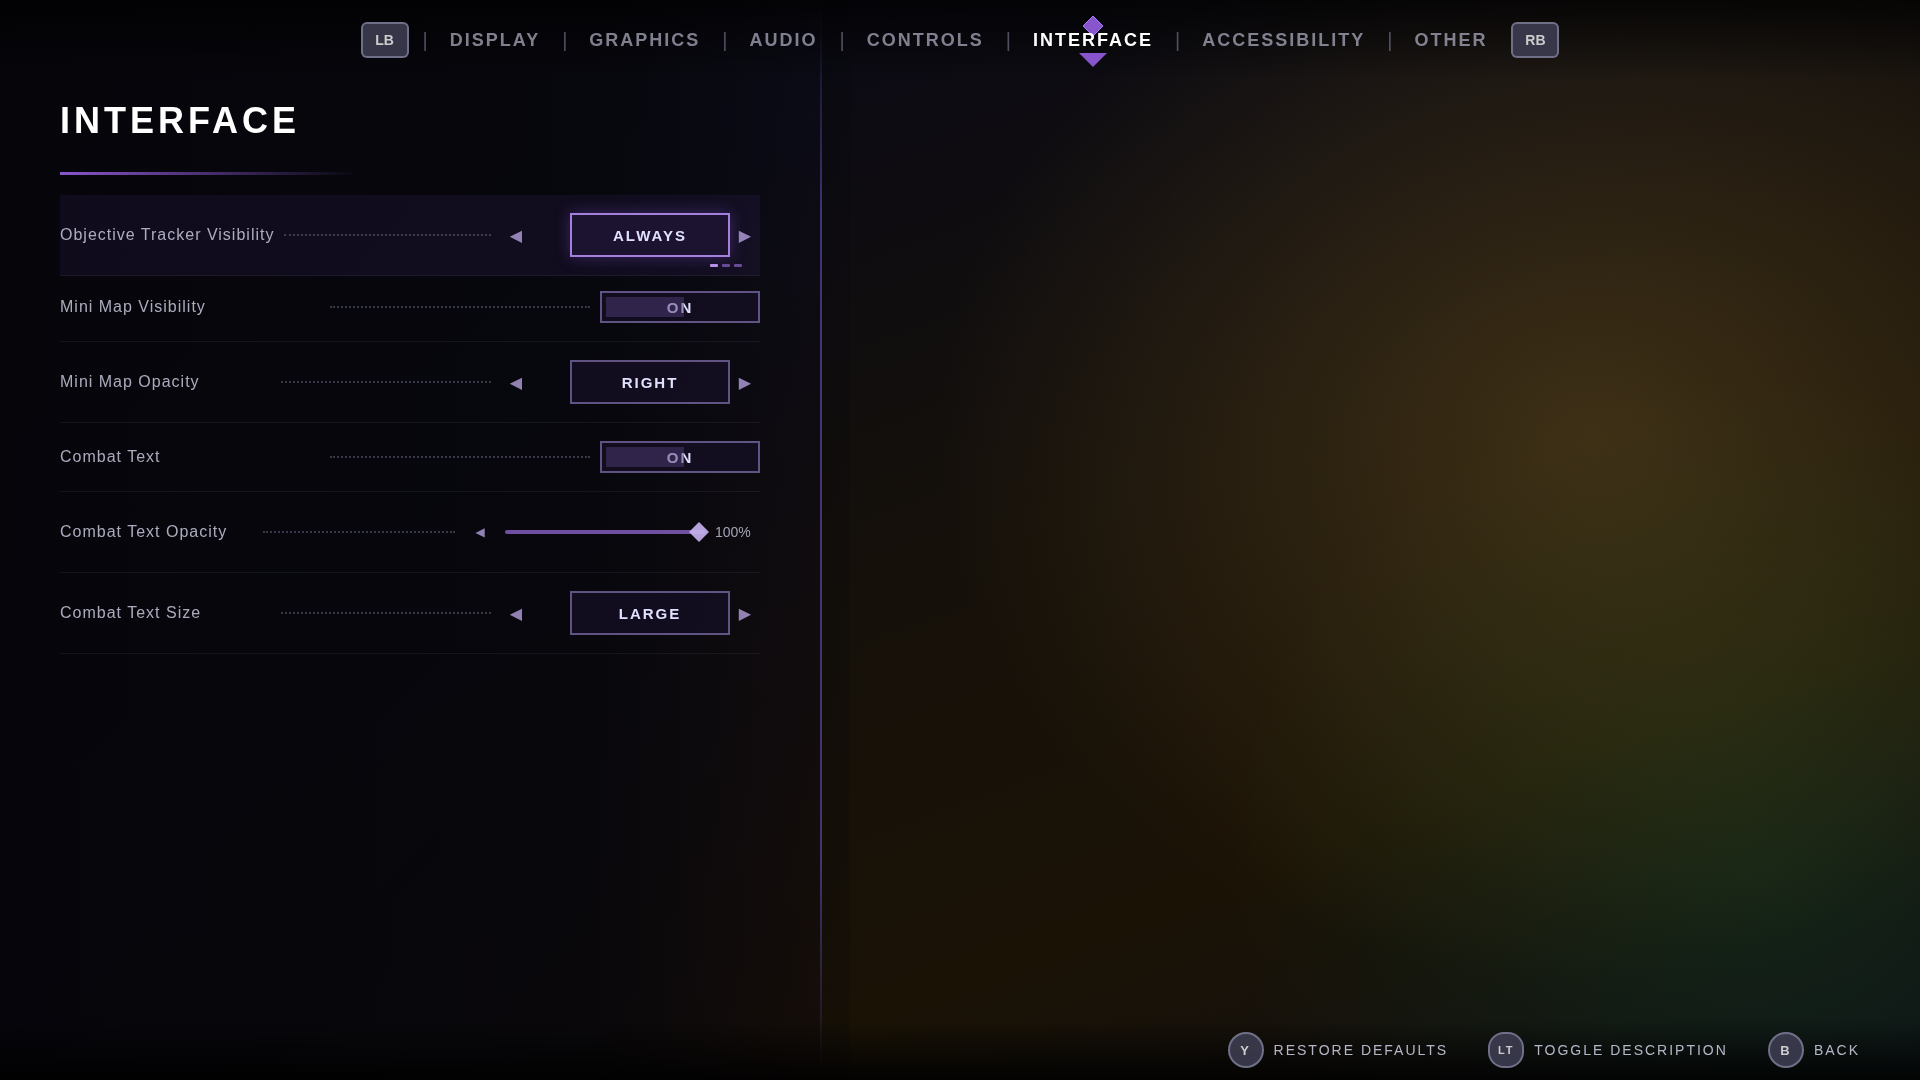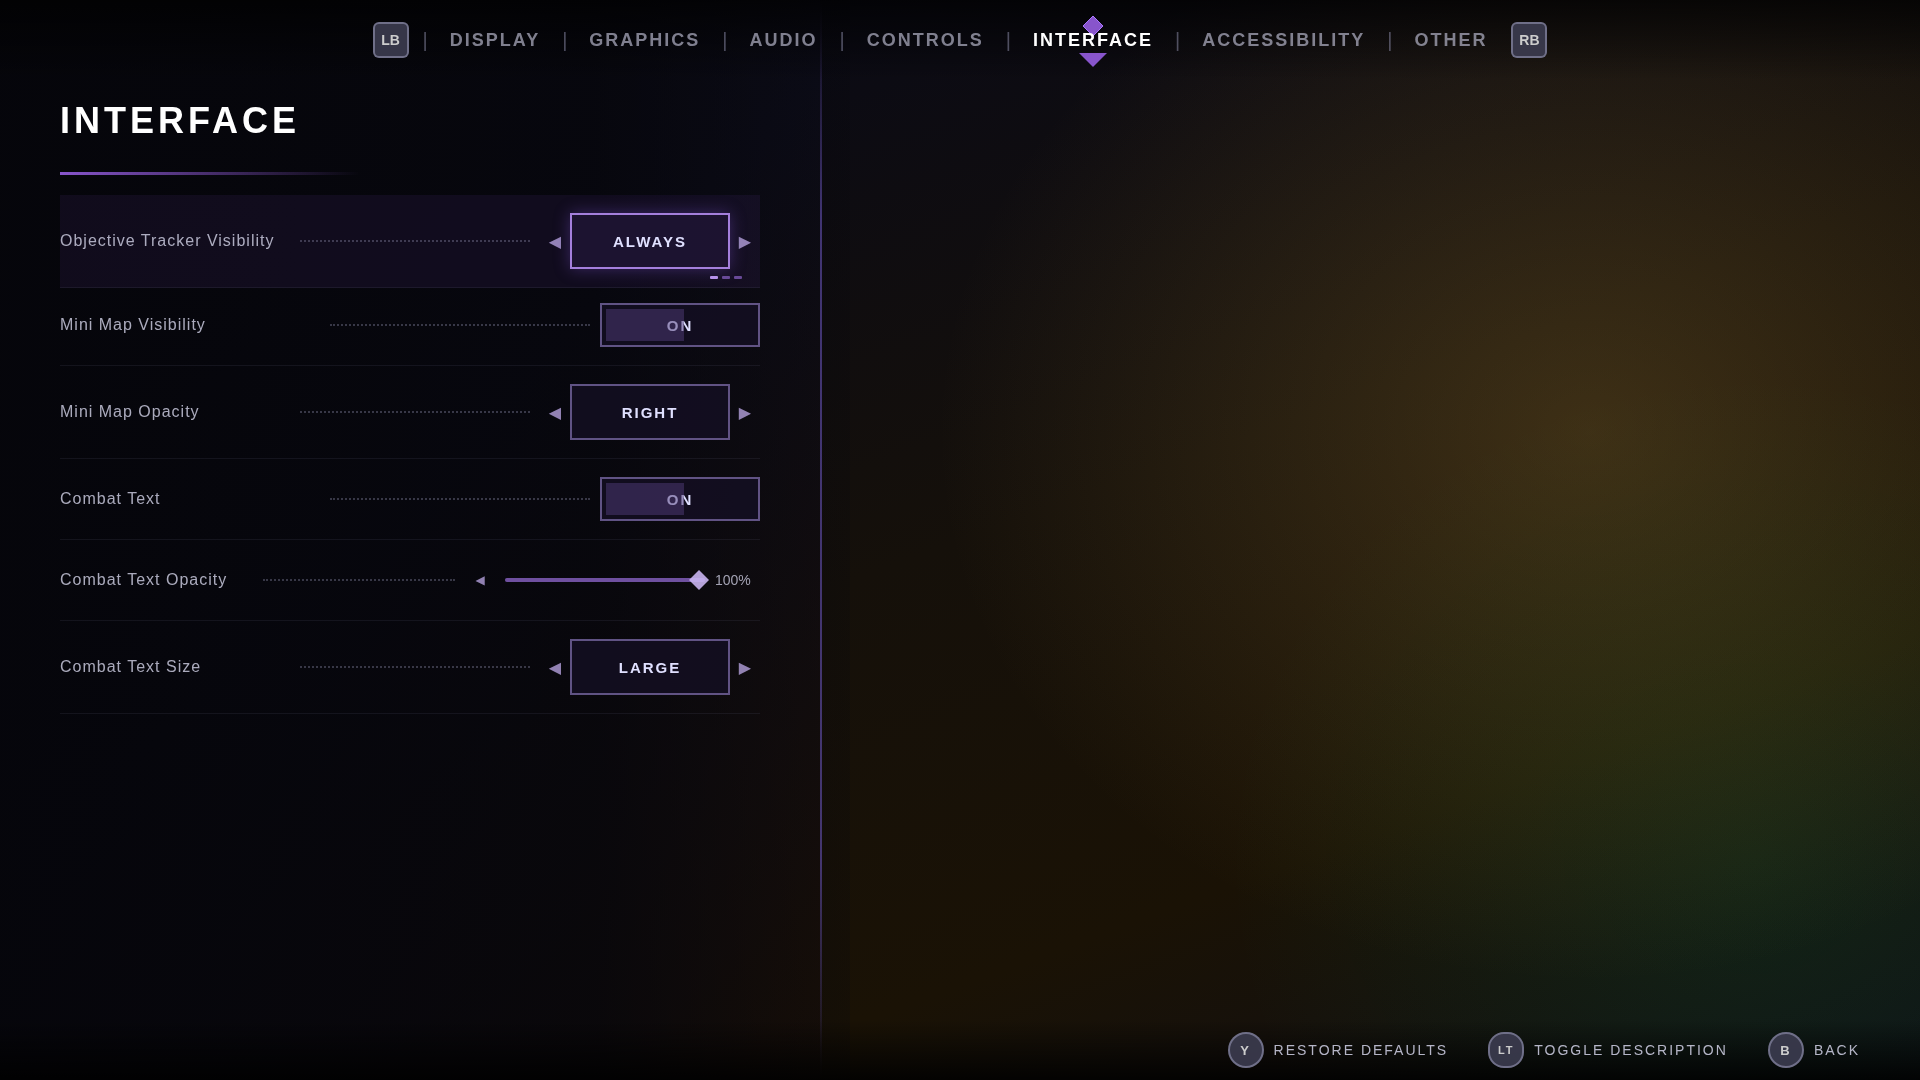--- a/index.html
+++ b/index.html
@@ -66,21 +66,21 @@
       height: 80px;
       display: flex;
       align-items: center;
       justify-content: center;
       gap: 0;
       z-index: 10;
       background: linear-gradient(to bottom, rgba(0,0,0,0.7) 0%, transparent 100%);
     }
 
     .nav-bumper {
-      width: 36px;
+      width: 48px;
       height: 36px;
       border-radius: 6px;
       background: rgba(60,60,80,0.9);
       border: 2px solid rgba(150,150,180,0.6);
       display: flex;
       align-items: center;
       justify-content: center;
       color: #ccc;
       font-size: 14px;
       font-weight: bold;
@@ -200,81 +200,82 @@
 
     .setting-control {
       display: flex;
       align-items: center;
       gap: 4px;
     }
 
     
     .btn-toggle {
       width: 160px;
+      height: 32px;
+      border: 2px solid rgba(150,130,200,0.6);
+      background: rgba(20,15,35,0.8);
+      color: #e0e0ff;
+      font-size: 15px;
+      font-weight: 700;
+      letter-spacing: 2px;
+      display: flex;
+      align-items: center;
+      justify-content: center;
+      cursor: pointer;
+      position: relative;
+    }
+
+    .btn-toggle.off {
+      background: rgba(30,25,45,0.9);
+    }
+
+    .btn-toggle .toggle-slider {
+      position: absolute;
+      left: 4px;
+      top: 4px;
+      width: 50%;
+      height: calc(100% - 8px);
+      background: rgba(80,60,120,0.5);
+    }
+
+    .btn-toggle.off .toggle-slider {
+      left: 4px;
+    }
+
+    
+    .btn-selector {
+      display: flex;
+      align-items: center;
+      gap: 0;
+    }
+
+    .arrow-btn {
+      width: 30px;
+      height: 44px;
+      display: flex;
+      align-items: center;
+      justify-content: center;
+      cursor: pointer;
+      color: rgba(180,160,220,0.8);
+      font-size: 16px;
+    }
+
+    .selector-value {
+      width: 160px;
       height: 44px;
       border: 2px solid rgba(150,130,200,0.6);
       background: rgba(20,15,35,0.8);
       color: #e0e0ff;
       font-size: 15px;
       font-weight: 700;
       letter-spacing: 2px;
       display: flex;
       align-items: center;
       justify-content: center;
-      cursor: pointer;
-      position: relative;
-    }
-
-    .btn-toggle.off {
-      background: rgba(30,25,45,0.9);
-    }
-
-    .btn-toggle .toggle-slider {
-      position: absolute;
-      left: 4px;
-      top: 4px;
-      width: 50%;
-      height: calc(100% - 8px);
-      background: rgba(80,60,120,0.5);
-    }
-
-    .btn-toggle.off .toggle-slider {
-      left: 4px;
-    }
-
-    
-    .btn-selector {
-      display: flex;
-      align-items: center;
-      gap: 0;
-    }
-
-    .arrow-btn {
-      width: 30px;
-      height: 44px;
-      display: flex;
-      align-items: center;
-      justify-content: center;
-      cursor: pointer;
-      color: rgba(180,160,220,0.8);
-      font-size: 16px;
-    }
-
-    .selector-value {
-      width: 160px;
-      height: 56px;
-      border: 2px solid rgba(150,130,200,0.6);
-      background: rgba(20,15,35,0.8);
-      color: #e0e0ff;
-      font-size: 15px;
-      font-weight: 700;
-      letter-spacing: 2px;
-      display: flex;
-      align-items: center;
-      justify-content: center;
+      margin-left: 39px;
     }
 
     .selector-value.active-selected {
       border-color: rgba(180,140,240,0.9);
       background: rgba(30,20,50,0.9);
       box-shadow: 0 0 15px rgba(120,80,200,0.4);
     }
 
     
     .slider-container {

